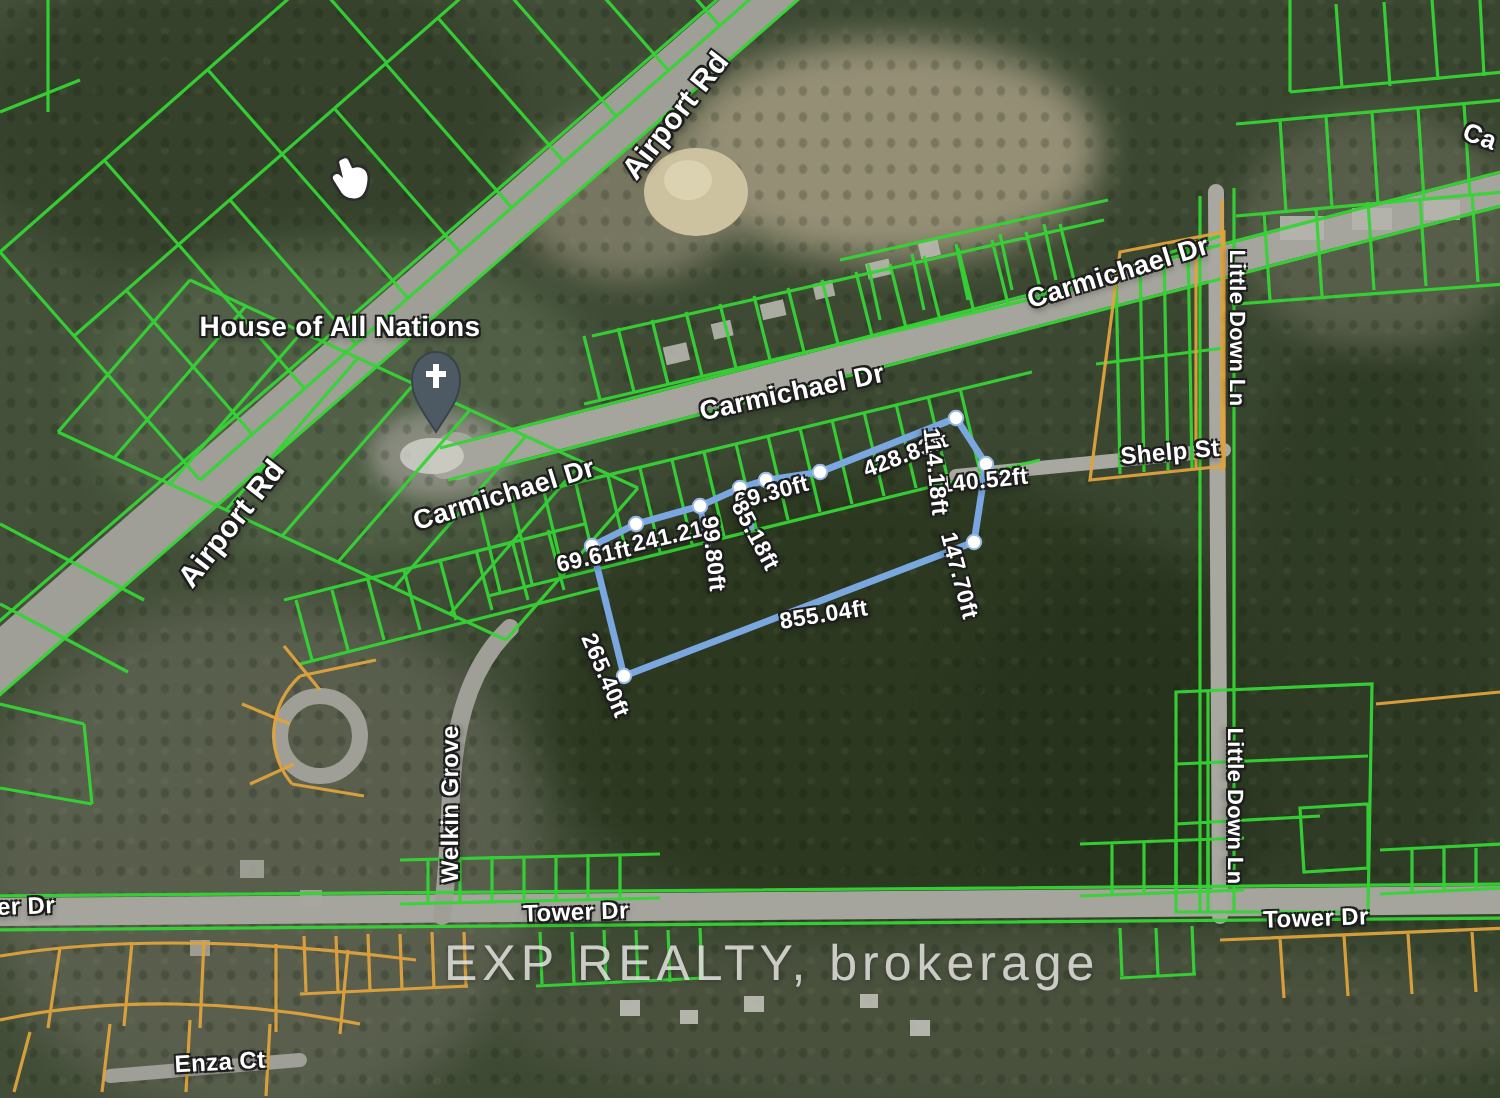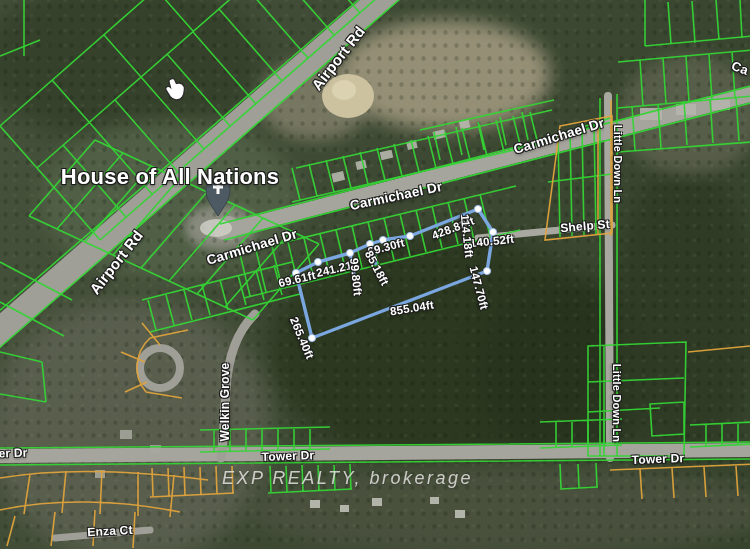--- a/index.html
+++ b/index.html
@@ -21,25 +21,24 @@
   .map-label{
     position:absolute;color:#fff;font-weight:bold;white-space:nowrap;
     transform:translate(-50%,-50%) rotate(var(--r,0deg));
     text-shadow:-1px -1px 0 #1d1d1d,1px -1px 0 #1d1d1d,-1px 1px 0 #1d1d1d,
                  1px 1px 0 #1d1d1d,0 2px 3px rgba(0,0,0,.45);
     letter-spacing:.2px;
   }
   .measure-label{font-size:11.5px;}
   .watermark{
     position:absolute;left:222px;top:468px;
-    font-size:18px;font-weight:500;letter-spacing:2.5px;
+    font-size:25px;font-weight:500;letter-spacing:2.5px;
     color:rgba(234,234,231,.82);
     text-shadow:0 1px 2px rgba(40,40,40,.45);
     white-space:nowrap;
-    font-style:italic;
   }
 </style>
 </head>
 <body>
 
 <div id="stage">
 
   <div>
     <div class="blob" style="left:-20px;top:-20px;width:280px;height:160px;background:#333f29;filter:blur(12px);opacity:.85"></div>
     <div class="blob" style="left:40px;top:120px;width:260px;height:160px;background:#55644a;filter:blur(10px);opacity:.8"></div>
@@ -199,21 +198,21 @@
     <g>
       <path d="M218,216 C211,205 206,199 206,190 C206,182 211,176 218,176 C225,176 230,182 230,190 C230,199 225,205 218,216 Z" fill="#4e5a63" stroke="#39434a" stroke-width="1"></path>
       <rect x="216.5" y="182" width="3" height="12" fill="#fff"></rect>
       <rect x="213" y="185.5" width="10" height="3" fill="#fff"></rect>
     </g>
   </svg>
 
   <div>
     <span class="map-label" style="left:338px;top:58px;font-size:15px;--r:-52deg">Airport Rd</span>
     <span class="map-label" style="left:116px;top:262px;font-size:15px;--r:-52deg">Airport Rd</span>
-    <span class="map-label" style="left:170px;top:177px;font-size:22px;--r:0deg">House of All Nations</span>
+    <span class="map-label" style="left:170px;top:163px;font-size:14px;--r:0deg">House of All Nations</span>
     <span class="map-label" style="left:559px;top:136px;font-size:13.5px;--r:-17deg">Carmichael Dr</span>
     <span class="map-label" style="left:396px;top:196px;font-size:13.5px;--r:-12deg">Carmichael Dr</span>
     <span class="map-label" style="left:252px;top:247px;font-size:13.5px;--r:-17deg">Carmichael Dr</span>
     <span class="map-label" style="left:740px;top:68px;font-size:13px;--r:20deg">Ca</span>
     <span class="map-label" style="left:618px;top:164px;font-size:11px;--r:90deg">Little Down Ln</span>
     <span class="map-label" style="left:617px;top:403px;font-size:11px;--r:90deg">Little Down Ln</span>
     <span class="map-label" style="left:585px;top:226px;font-size:12px;--r:-5deg">Shelp St</span>
     <span class="map-label" style="left:225px;top:402px;font-size:12px;--r:-90deg">Welkin Grove</span>
     <span class="map-label" style="left:13px;top:453px;font-size:12px;--r:-2deg">er Dr</span>
     <span class="map-label" style="left:288px;top:456px;font-size:12px;--r:-2deg">Tower Dr</span>

